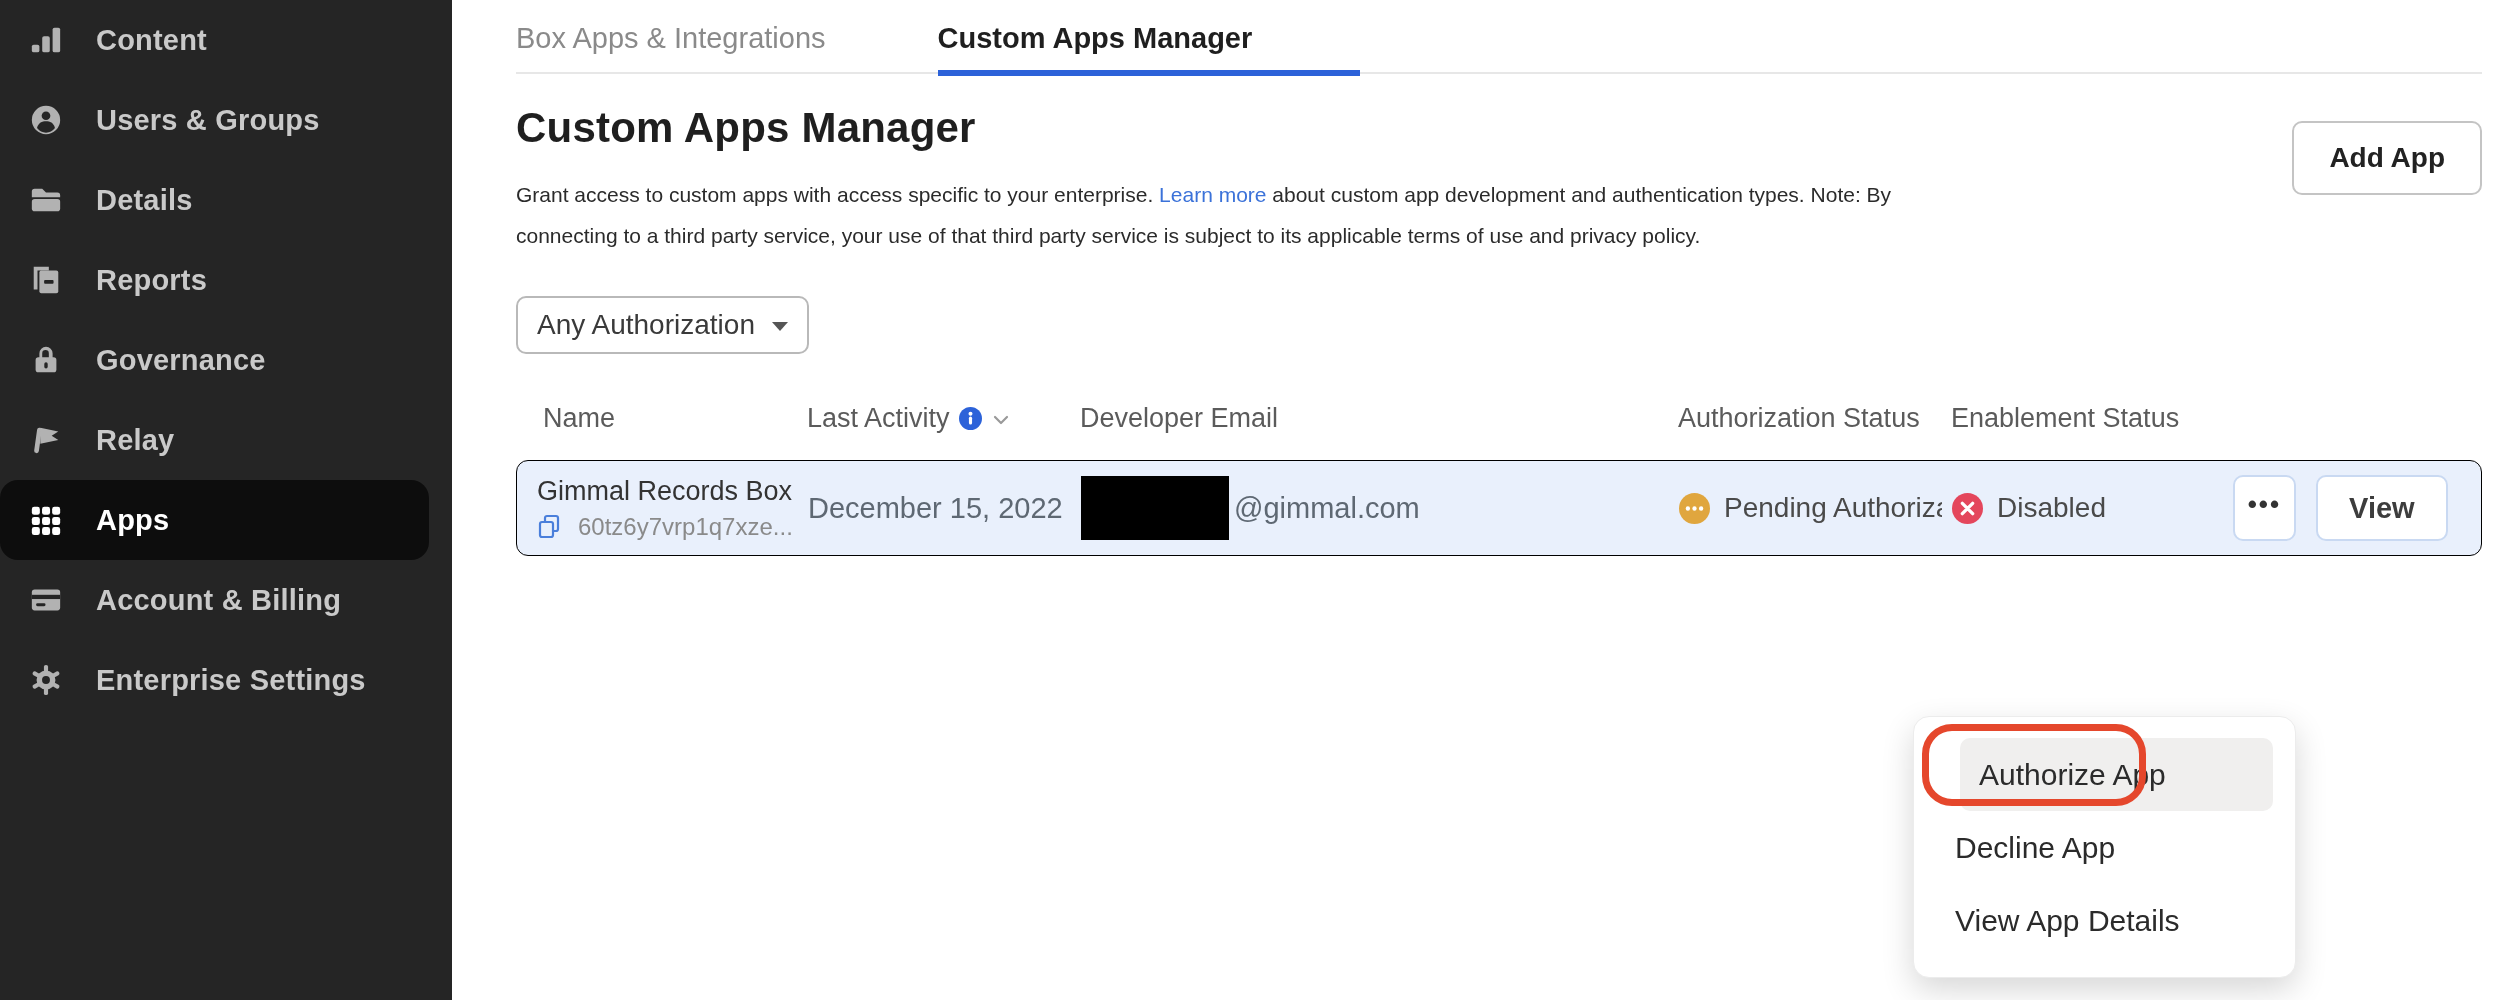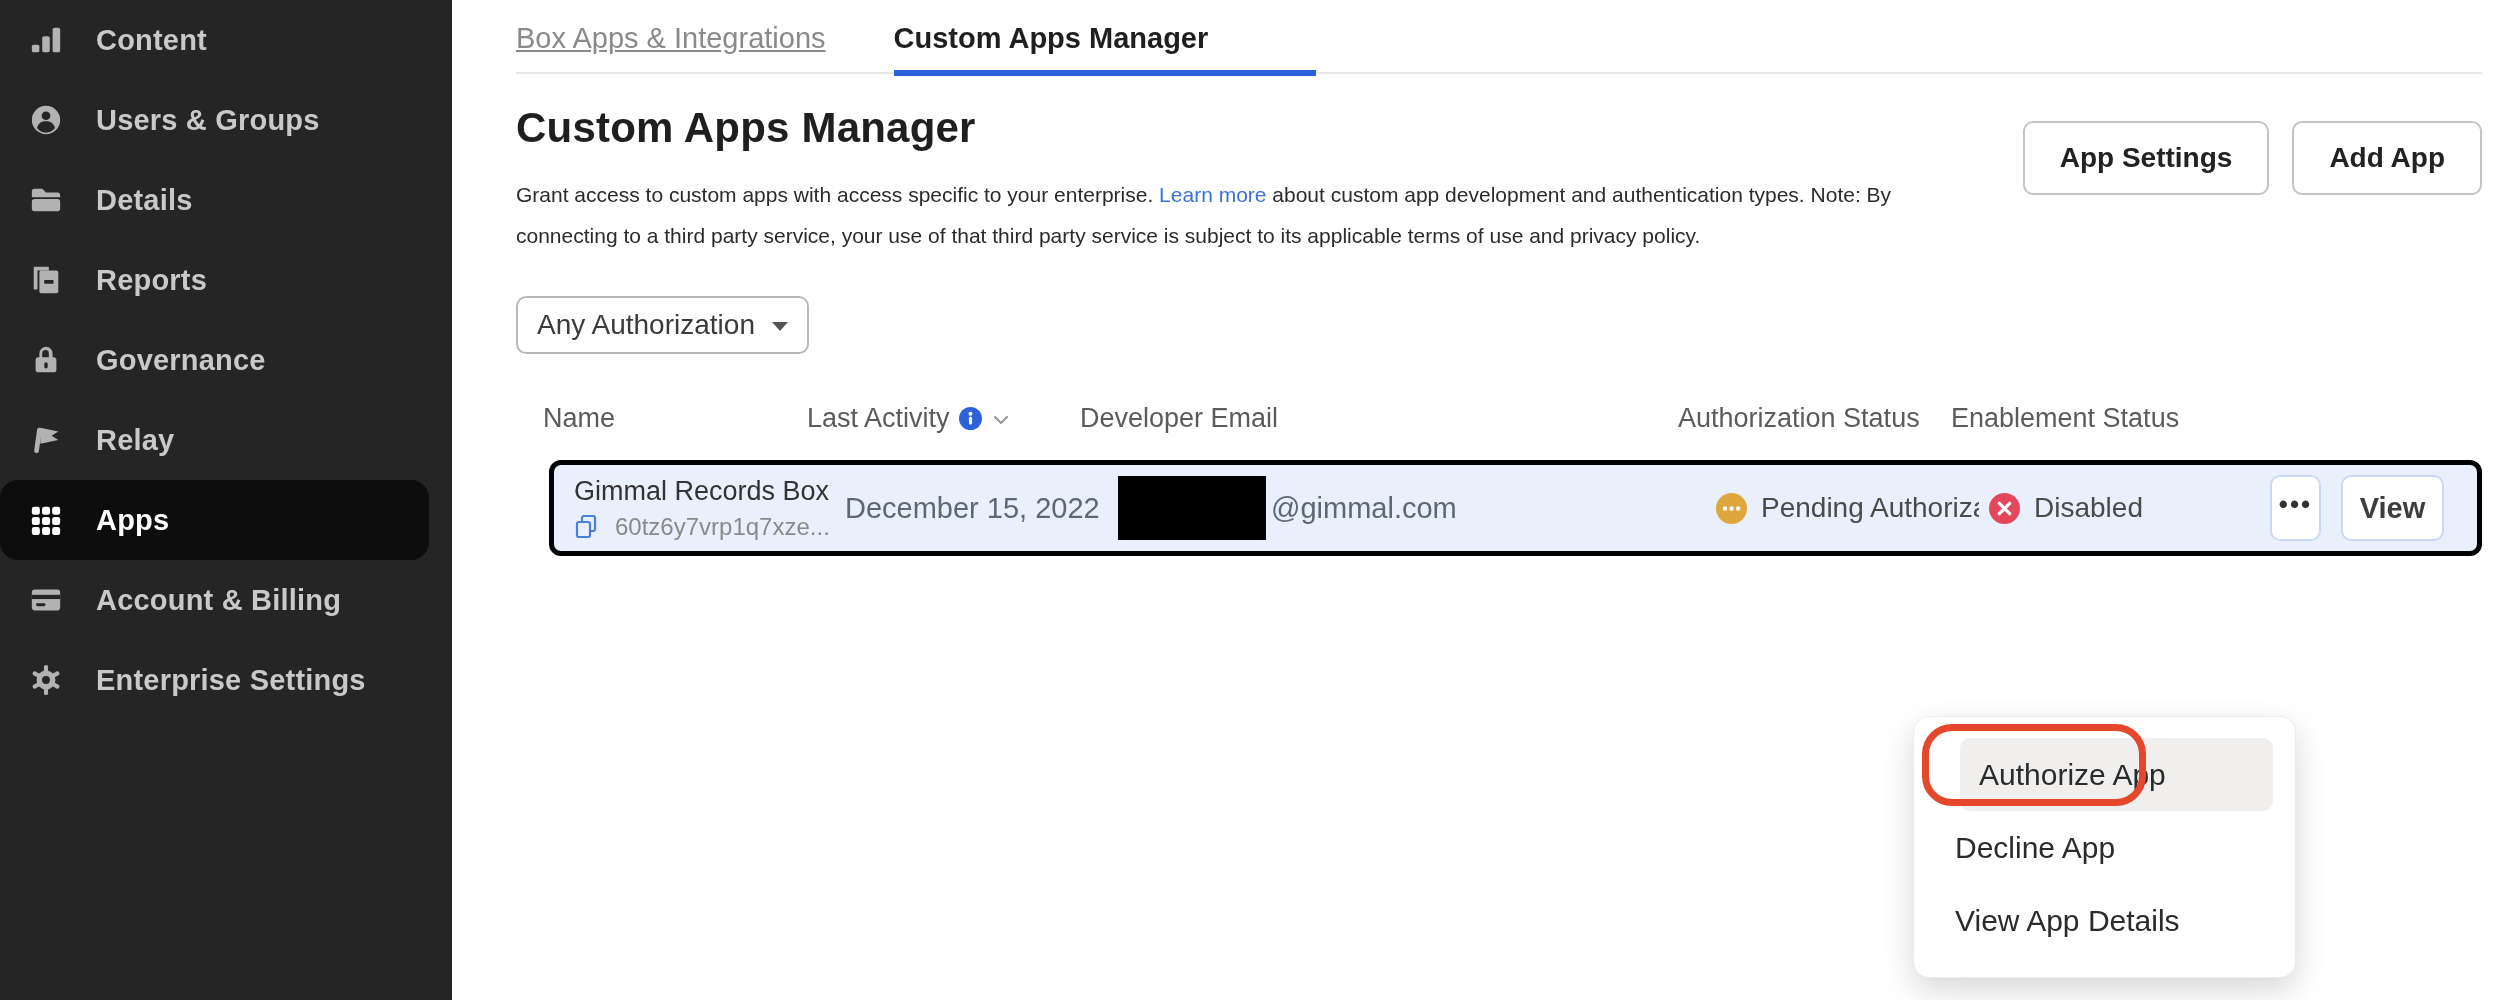--- a/index.html
+++ b/index.html
@@ -51,21 +51,21 @@
     border-bottom:2px solid #e7e7e7;
     height:74px;box-sizing:border-box;
     position:relative;
   }
   .tab{
     position:relative;
     font-size:29px;color:#8a8a8a;
     padding-top:22px;height:52px;
     cursor:pointer;
   }
-  .tab.first{margin-right:68px;text-decoration:underline;}
+  .tab.first{margin-right:112px;}
   .tab.active{color:#1f1f1f;font-weight:bold;padding-right:108px;}
   .tab.active .tab-underline{
     position:absolute;left:0;right:0;bottom:-2px;height:6px;
     background:#2c62d9;
   }
   
   .page-header{display:flex;justify-content:space-between;align-items:flex-start;}
   .page-title{
     margin:30px 0 0 0;
     font-size:42px;font-weight:bold;color:#1f1f1f;letter-spacing:.2px;
@@ -114,23 +114,22 @@
     grid-template-columns:291px 273px 598px 273px 281px 1fr;
     align-items:center;
   }
   .tbl-head{color:#5b5b5b;font-size:27px;height:40px;}
   .tbl-head .cell{display:flex;align-items:center;gap:9px;}
   .tbl-head .cell.name-col{padding-left:27px;}
   .sort-chevron{margin-left:2px;margin-top:4px;}
   .tbl-row{
     margin-top:22px;
     height:96px;
-    background:#e9f0fc;border:5px solid #000000;border-radius:12px;
+    background:#e9f0fc;border:1px solid #000000;border-radius:12px;
     box-sizing:border-box;
-    margin-left:33px;
   }
   .cell{min-width:0;}
   .name-cell{padding-left:20px;display:flex;flex-direction:column;justify-content:center;gap:6px;}
   .app-name{font-size:27px;color:#333;}
   .app-id-line{display:flex;align-items:center;gap:17px;color:#8a8a8a;font-size:24px;cursor:pointer;}
   .date-cell{font-size:29px;color:#5e6873;}
   .email-cell{display:flex;align-items:center;font-size:29px;color:#5e6873;}
   .redacted{width:148px;height:64px;background:#000;display:inline-block;margin-right:5px;}
   .status-cell{display:flex;align-items:center;gap:14px;font-size:28px;color:#4a4a4a;}
   .truncate{max-width:218px;overflow:hidden;white-space:nowrap;}
@@ -295,21 +294,20 @@
         <div class="tab-underline"></div>
       </div>
     </div>
 
     <div class="page-header">
       <div>
         <h1 class="page-title">Custom Apps Manager</h1>
         <div class="page-desc"><span>Grant access to custom apps with access specific to your enterprise. </span><span class="link">Learn more</span><span> about custom app development and authentication types. Note: By connecting to a third party service, your use of that third party service is subject to its applicable terms of use and privacy policy.</span></div>
       </div>
       <div class="header-buttons">
-        <button class="btn">App Settings</button>
         <button class="btn">Add App</button>
       </div>
     </div>
 
 
     <div class="filter">
       <span>Any Authorization</span>
       <span class="caret-down"></span>
     </div>
 

